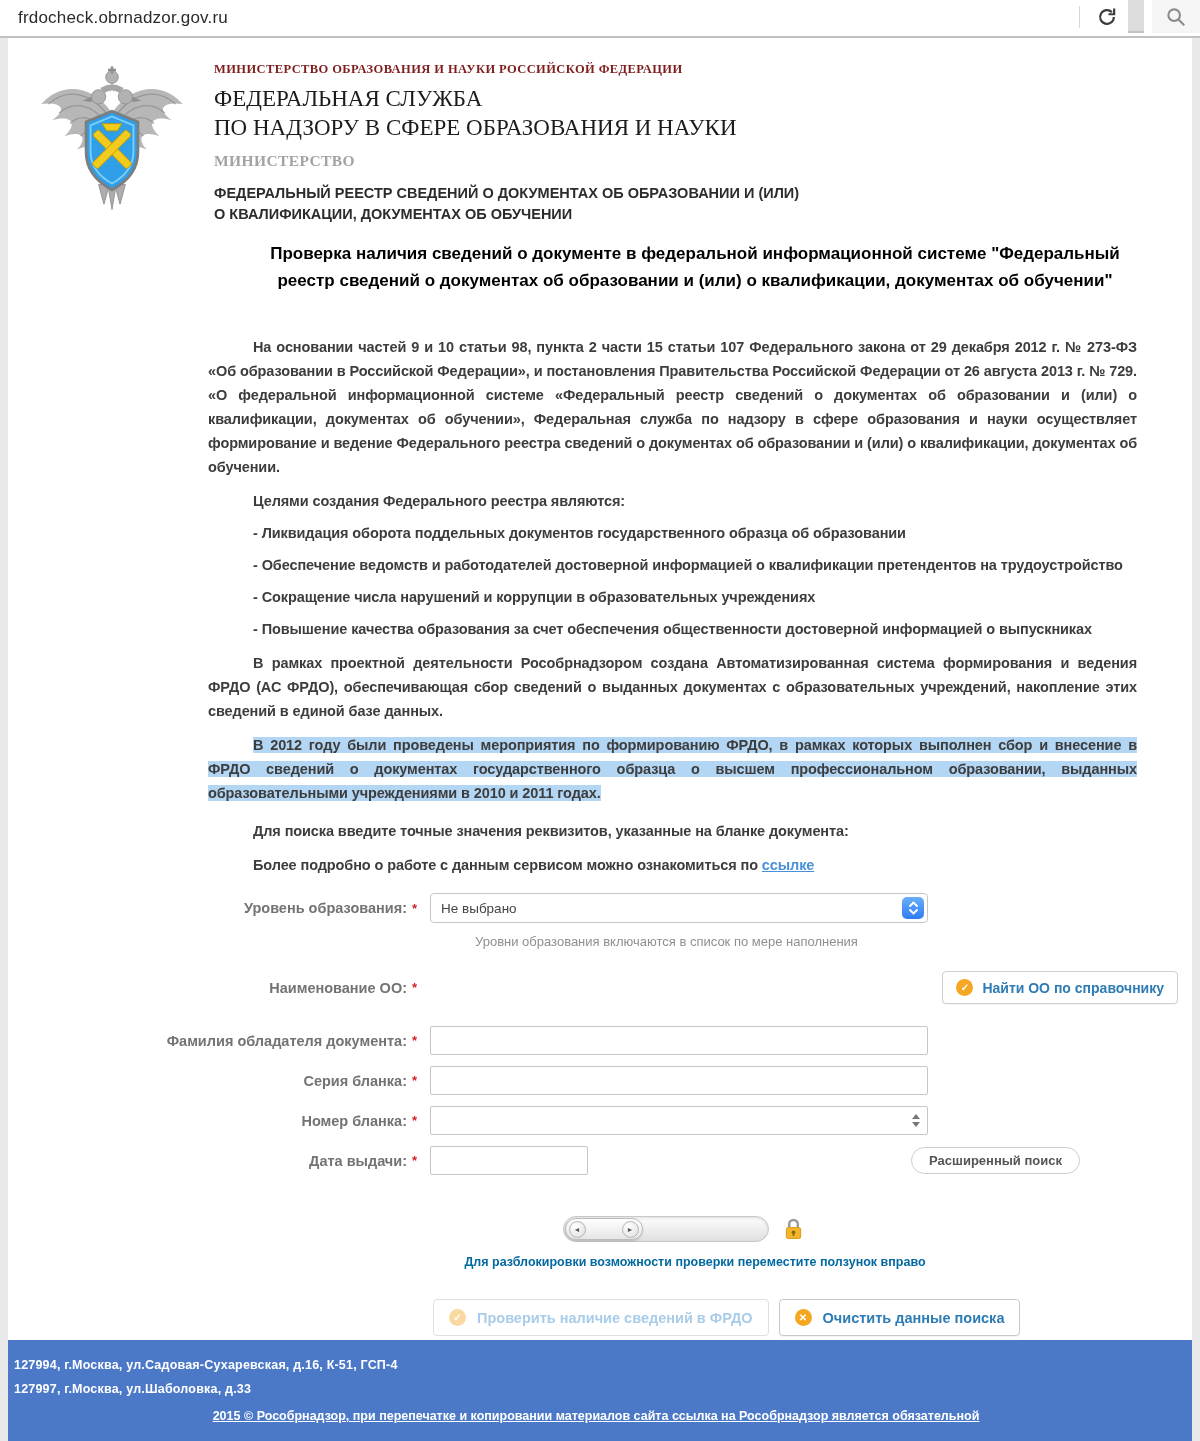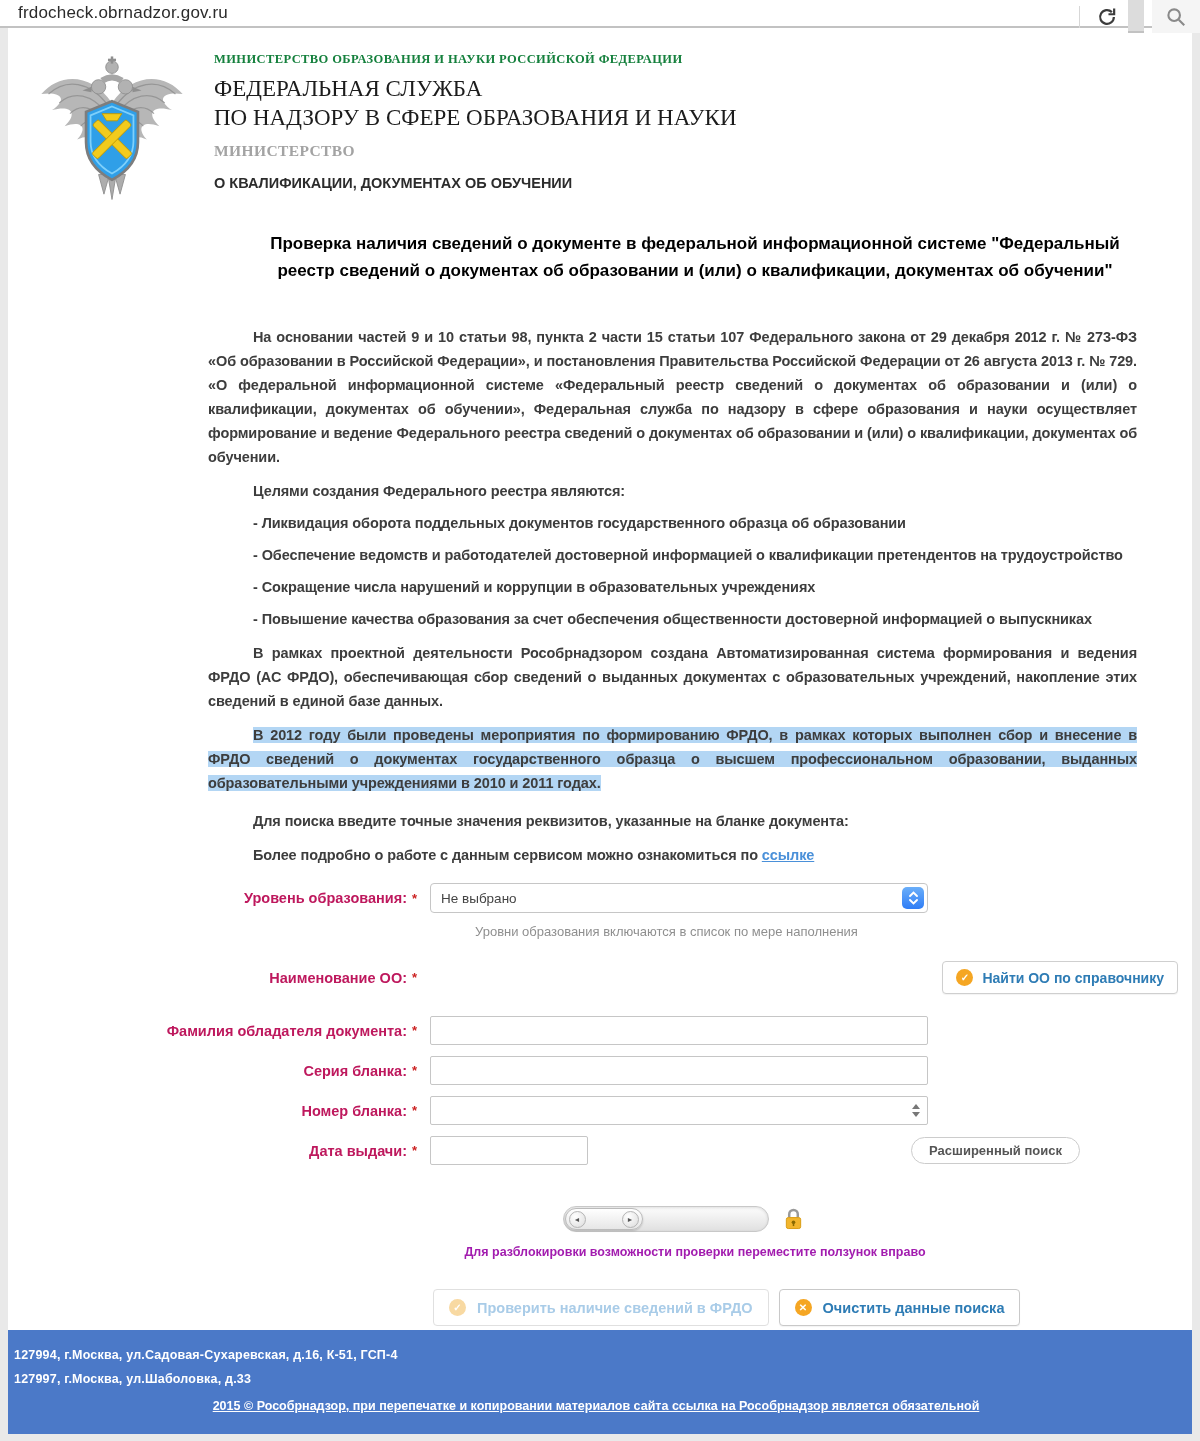--- a/index.html
+++ b/index.html
@@ -1,57 +1,57 @@
 <!DOCTYPE html>
 <html><head>
 <meta charset="utf-8">
 <style>
   * { margin:0; padding:0; box-sizing:border-box; }
   html,body { width:1200px; height:1441px; overflow:hidden; background:#e9e9e9;
               font-family:"Liberation Sans", sans-serif; }
 
   
-  .chrome { height:28px; background:#fff; border-bottom:2px solid #c2c2c2;
+  .chrome { height:38px; background:#fff; border-bottom:2px solid #c2c2c2;
             display:flex; align-items:center; position:relative; }
   .url { font-size:17px; color:#2b2b2b; margin-left:18px; letter-spacing:.2px; }
   .chrome-right { position:absolute; right:0; top:0; height:33px; display:flex; align-items:center; }
   .chrome-div { width:1px; height:22px; background:#d7d7d7; margin-right:14px; }
   .chrome-ic { width:26px; height:26px; display:flex; align-items:center; justify-content:center; cursor:pointer; }
   .gap-band { width:16px; height:33px; background:#dcdcdc; margin:0 8px; border-bottom:2px solid #c2c2c2; }
   .search-panel { width:48px; height:33px; background:#f5f5f5; display:flex; align-items:center; justify-content:center; }
 
   
   .page { margin:0 8px; background:#fff; min-height:1406px; display:flex; flex-direction:column; }
   .content { height:1302px; overflow:hidden; display:flex; flex-direction:column; }
 
   
   .hdr { display:flex; padding:18px 0 0 28px; }
   .hdr-text { margin-left:26px; padding-top:6px; }
   .ministry { font-family:"Liberation Serif", serif; font-weight:bold; font-size:12.5px;
-              color:#15803d; letter-spacing:.4px; }
+              color:#7f1d1d; letter-spacing:.4px; }
   .service { font-family:"Liberation Serif", serif; font-weight:normal; font-size:23px;
              color:#1c1c1c; line-height:29px; margin-top:7px; }
   .rosobr { font-family:"Liberation Serif", serif; font-weight:bold; font-size:15.5px;
             color:#a3a3a3; margin-top:10px; letter-spacing:.4px; }
   .registry { font-weight:bold; font-size:14.5px; color:#2c2c2c; line-height:21px; margin-top:13px; }
 
   
   .doc-title { margin:12px 55px 0 245px; text-align:center; color:#000000;
                font-size:17px; line-height:27px; font-weight:bold; }
   .para { margin:10px 55px 0 200px; text-align:justify; text-indent:45px;
           font-size:14.5px; font-weight:bold; color:#3d3d3d; line-height:24px; letter-spacing:-.1px; }
   .para.first { margin-top:41px; }
   .goal { margin-top:8px; }
   .hl { background:#b3d6f4; }
   .link { color:#4a90d9; text-decoration:underline; cursor:pointer; }
 
   
   .form { margin-top:16px; }
   .frow { display:flex; align-items:center; margin-bottom:11px; }
-  .flabel { width:399px; text-align:right; font-size:14.5px; font-weight:bold; color:#be185d; }
+  .flabel { width:399px; text-align:right; font-size:14.5px; font-weight:bold; color:#737373; }
   .req { color:#cc2222; font-weight:bold; font-size:13px; margin-left:5px; width:8px; }
   .fctl { margin-left:10px; position:relative; }
   .inp { width:498px; height:29px; border:1px solid #c6c6c6; border-radius:2px;
          font-size:13.5px; padding:0 8px; color:#333; outline:none; font-family:inherit; }
   .inp.date { width:158px; }
   .sel { width:498px; height:30px; border:1px solid #c6c6c6; border-radius:4px; background:#fff;
          display:flex; align-items:center; padding:0 10px; font-size:13.5px; color:#444; position:relative; cursor:pointer; }
   .sel-step { position:absolute; right:3px; top:3px; width:22px; height:22px; border-radius:5px;
               background:linear-gradient(#6aaef9,#2f7df6); display:flex; align-items:center; justify-content:center; }
   .hint-row { margin:4px 0 22px 467px; font-size:13px; color:#8f8f8f; }
@@ -79,21 +79,21 @@
   .slider-track { width:206px; height:26px; border-radius:13px; border:1px solid #c8c8c8;
                   background:linear-gradient(#fdfdfd,#e0e0e0); box-shadow:inset 0 1px 3px rgba(0,0,0,.12);
                   position:relative; }
   .slider-handle { position:absolute; left:1px; top:1px; height:22px; width:78px; border-radius:12px;
                    background:linear-gradient(#ffffff,#e6e6e6); border:1px solid #bbb;
                    display:flex; align-items:center; justify-content:space-between; padding:0 3px;
                    box-shadow:0 1px 2px rgba(0,0,0,.18); cursor:grab; }
   .knob { width:17px; height:17px; border-radius:50%; border:1px solid #b5b5b5; color:#555;
           background:radial-gradient(circle at 35% 30%, #ffffff, #dcdcdc);
           display:flex; align-items:center; justify-content:center; font-size:7px; }
-  .unlock-hint { margin:13px 55px 0 245px; text-align:center; color:#a21caf;
+  .unlock-hint { margin:13px 55px 0 245px; text-align:center; color:#0369a1;
                  font-size:12.5px; font-weight:bold; }
 
   
   .action-row { margin:30px 0 0 425px; display:flex; gap:10px; }
   .btn { display:flex; align-items:center; gap:11px; background:#fff; border:1px solid #c9c9c9;
          border-radius:4px; padding:9px 15px; font-size:14.5px; font-weight:bold; color:#2e7cb5;
          cursor:pointer; font-family:inherit; box-shadow:0 1px 1px rgba(0,0,0,.05); }
   .btn.disabled { border-color:#e0e0e0; color:#a9cce8; box-shadow:none; }
 
   
@@ -173,20 +173,21 @@
       </svg>
     </div>
     <div class="hdr-text">
       <div class="ministry">МИНИСТЕРСТВО ОБРАЗОВАНИЯ И НАУКИ РОССИЙСКОЙ ФЕДЕРАЦИИ</div>
       <div class="service">
         <div>ФЕДЕРАЛЬНАЯ СЛУЖБА</div>
         <div>ПО НАДЗОРУ В СФЕРЕ ОБРАЗОВАНИЯ И НАУКИ</div>
       </div>
       <div class="rosobr">МИНИСТЕРСТВО</div>
       <div class="registry">
+        <div>ФЕДЕРАЛЬНЫЙ РЕЕСТР СВЕДЕНИЙ О ДОКУМЕНТАХ ОБ ОБРАЗОВАНИИ И (ИЛИ)</div>
         <div>О КВАЛИФИКАЦИИ, ДОКУМЕНТАХ ОБ ОБУЧЕНИИ</div>
       </div>
     </div>
   </div>
 
   <div class="doc-title">Проверка наличия сведений о документе в федеральной информационной системе "Федеральный реестр сведений о документах об образовании и (или) о квалификации, документах об обучении"</div>
 
   <p class="para first">На основании частей 9 и 10 статьи 98, пункта 2 части 15 статьи 107 Федерального закона от 29 декабря 2012 г. № 273-ФЗ «Об образовании в Российской Федерации», и постановления Правительства Российской Федерации от 26 августа 2013 г. № 729. «О федеральной информационной системе «Федеральный реестр сведений о документах об образовании и (или) о квалификации, документах об обучении», Федеральная служба по надзору в сфере образования и науки осуществляет формирование и ведение Федерального реестра сведений о документах об образовании и (или) о квалификации, документах об обучении.</p>
   <p class="para">Целями создания Федерального реестра являются:</p>
   <p class="para goal">- Ликвидация оборота поддельных документов государственного образца об образовании</p>

